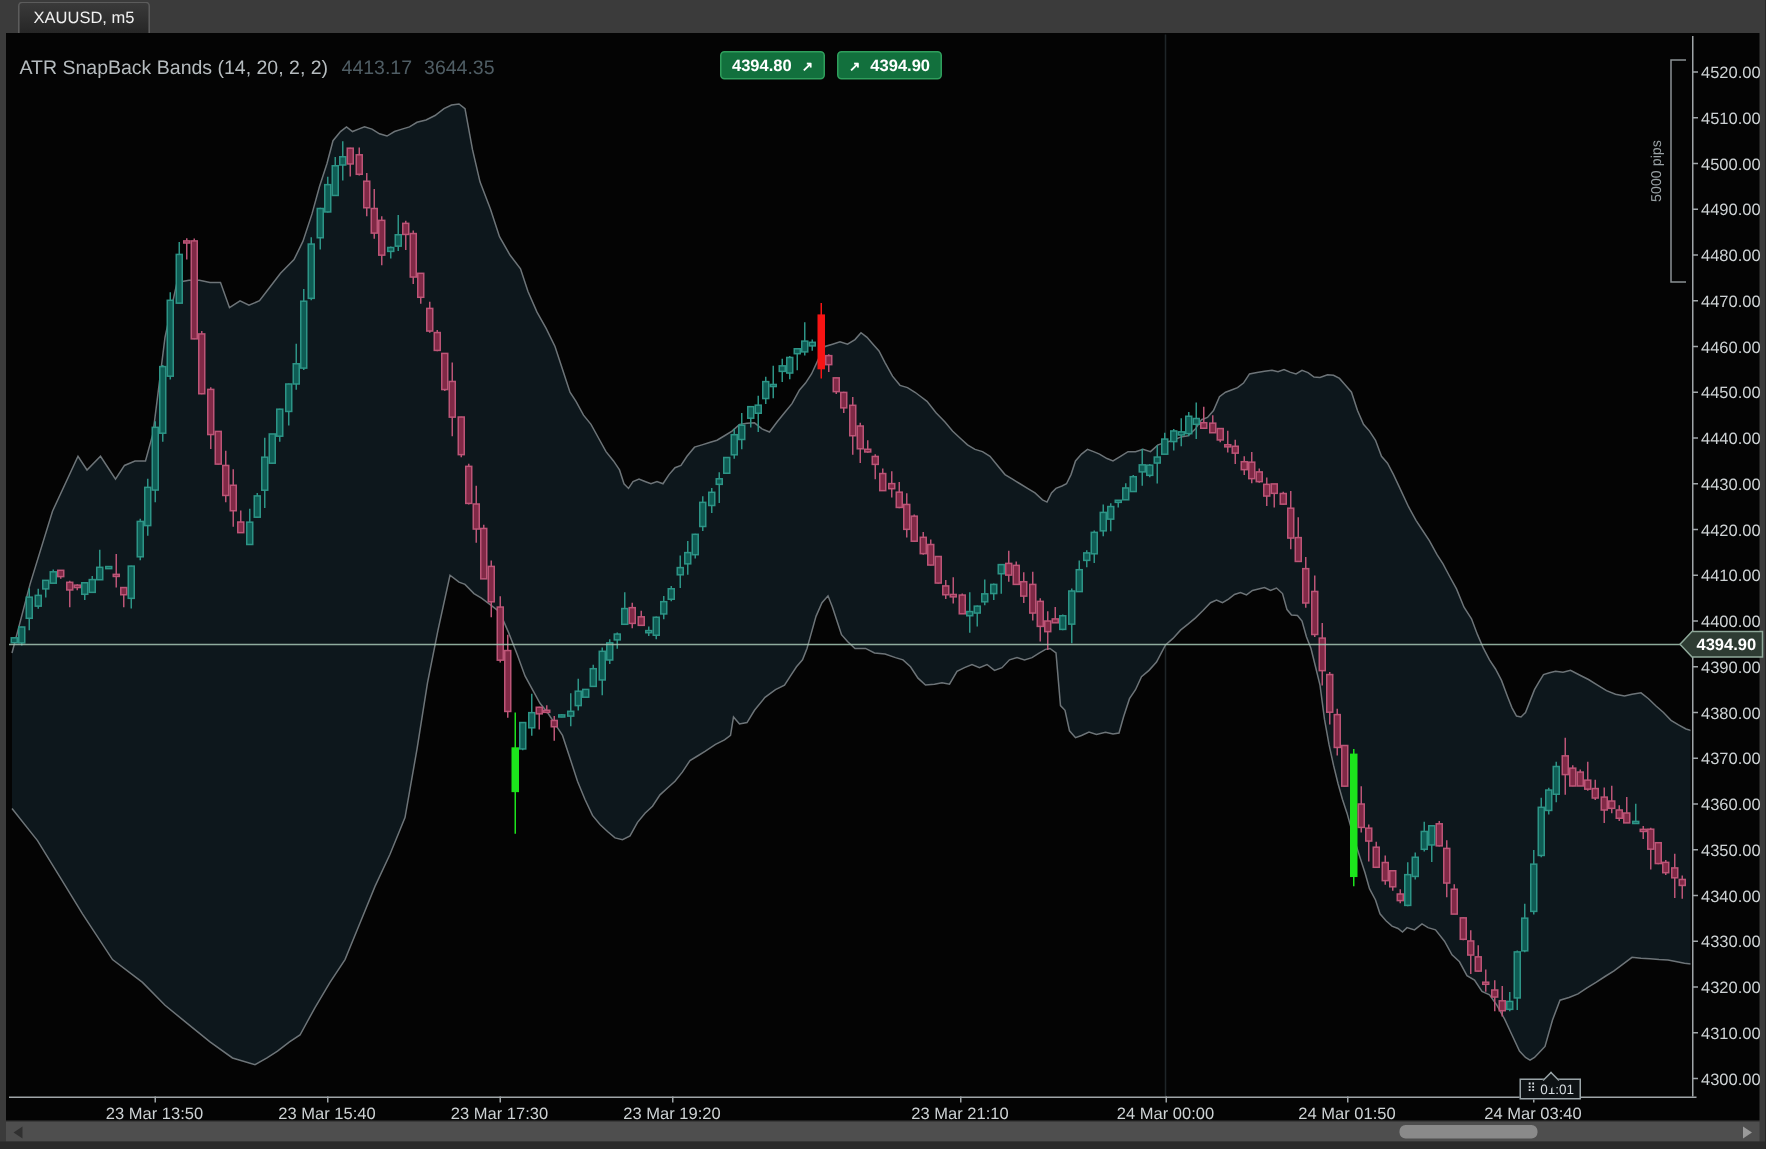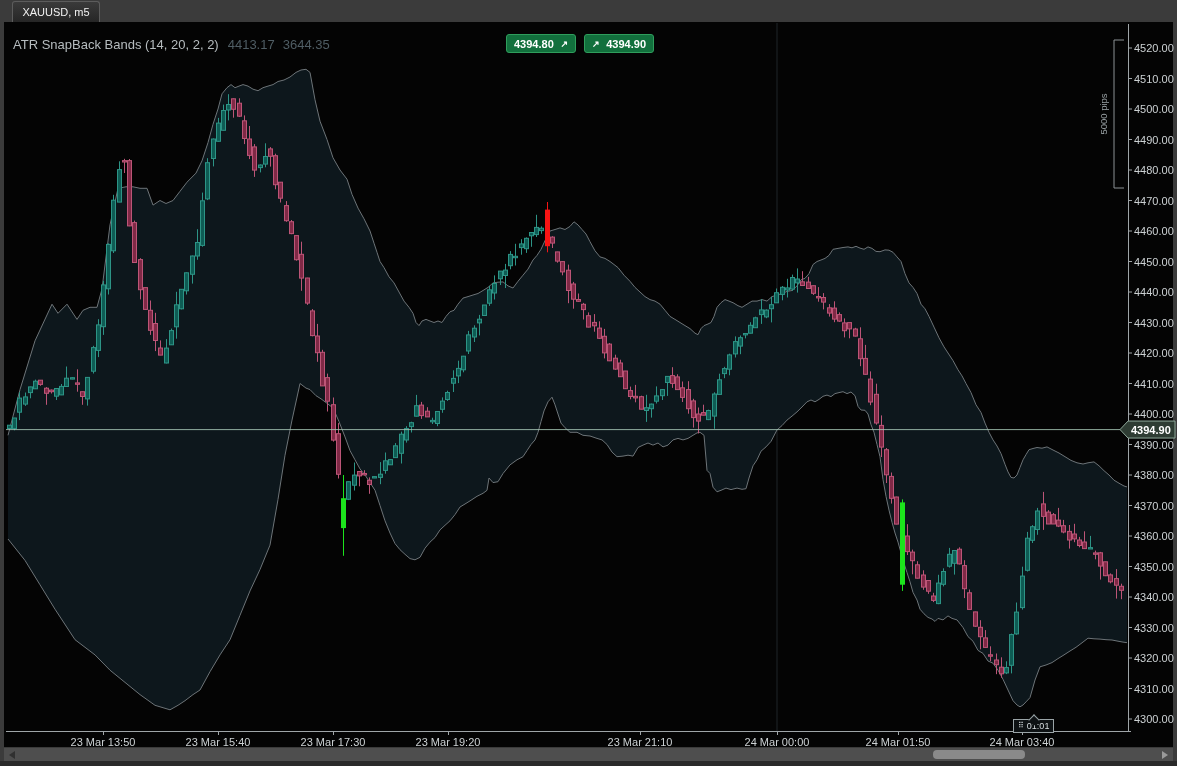--- a/index.html
+++ b/index.html
@@ -4,21 +4,21 @@
 <style>
   html,body{margin:0;padding:0;background:#2a2a2a;font-family:"Liberation Sans",sans-serif;}
   .window{position:relative;width:1177px;height:766px;background:#3b3b3b;overflow:hidden;}
   .tabbar{position:absolute;left:0;top:0;width:1177px;height:34px;background:#3b3b3b;}
   .tab{position:absolute;left:12px;top:1px;width:86px;height:20px;background:linear-gradient(#3a3a3a,#262626);
        border:1px solid #5c5c5c;border-bottom:none;border-radius:3px 3px 0 0;color:#f0f0f0;font-size:11px;
        display:flex;align-items:center;justify-content:center;cursor:default;}
   .chart-svg{position:absolute;left:0;top:0;}
   .indicator-header{position:absolute;left:13px;top:37px;font-size:13px;color:#b6bcbf;display:flex;gap:9px;white-space:nowrap;}
   .indicator-header .vals{color:#4f5d64;display:flex;gap:8px;}
-  .quote-badges{position:absolute;left:506px;top:34px;display:flex;gap:8px;}
+  .quote-badges{position:absolute;left:480px;top:34px;display:flex;gap:8px;}
   .qbadge{width:70px;height:19px;box-sizing:border-box;background:#12703d;border:1px solid #2f9e5c;border-radius:3px;
           color:#fff;font-size:11px;font-weight:bold;display:flex;align-items:center;padding:0 7px;cursor:pointer;}
   .qbadge .arr{font-size:9px;font-weight:bold;}
   .qbadge.bid{justify-content:space-between;}
   .qbadge.ask{justify-content:space-between;flex-direction:row;}
   .countdown{position:absolute;left:1013px;top:719px;height:14px;box-sizing:border-box;background:#0e1214;
              border:1px solid #9aa4a7;color:#d6dcdf;font-size:9px;display:flex;align-items:center;gap:3px;padding:0 4px;}
   .countdown::before{content:"";position:absolute;top:-4.5px;left:50%;margin-left:-4px;width:7px;height:7px;background:#0e1214;
              border-left:1px solid #9aa4a7;border-top:1px solid #9aa4a7;transform:rotate(45deg);}
   .countdown .dots{font-size:8px;line-height:8px;}

